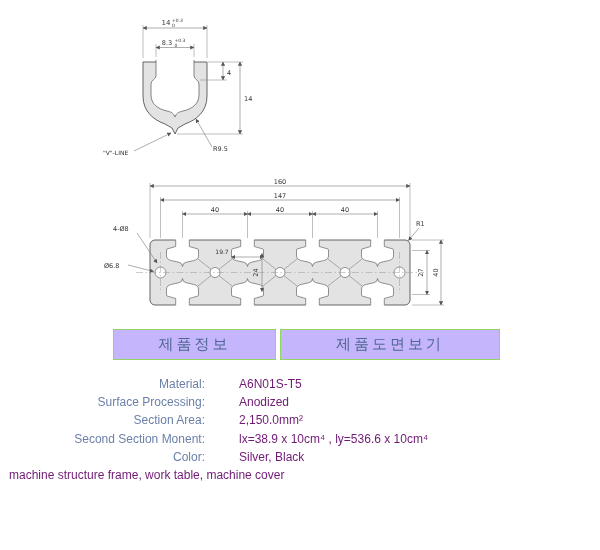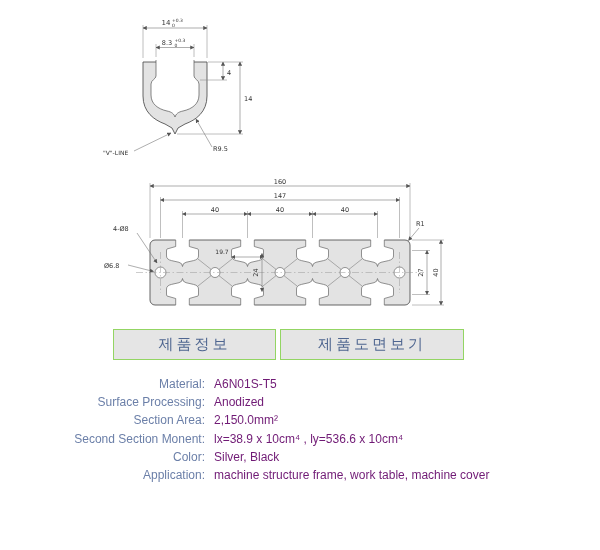--- a/index.html
+++ b/index.html
@@ -9,27 +9,27 @@
   .ext{stroke:#8a8a8a;stroke-width:0.55;}
   .dim{stroke:#777;stroke-width:0.6;fill:none;}
   .lead{stroke:#777;stroke-width:0.6;fill:none;}
   .shape{fill:#e3e3e3;stroke:#555;stroke-width:0.9;}
   .cav{fill:#fff;}
   .cavline{fill:none;stroke:#555;stroke-width:0.7;}
   .cl{stroke:#999;stroke-width:0.5;stroke-dasharray:7 2.5 1.5 2.5;}
   .web{stroke:#7d7d7d;stroke-width:0.6;}
   .hole{fill:#fff;stroke:#666;stroke-width:0.7;}
   .tabs{position:absolute;top:329px;left:0;width:600px;height:31px;}
-  .tab{position:absolute;top:0;height:31px;background:#e5e5e5;border:1px solid #93d563;
+  .tab{position:absolute;top:0;height:31px;background:#c4b5fd;border:1px solid #93d563;
        display:flex;align-items:center;justify-content:center;box-sizing:border-box;
        font-size:15px;letter-spacing:3px;color:#4f6690;cursor:pointer;}
   .tab-info{left:113px;width:163px;}
-  .tab-draw{left:280px;width:184px;}
+  .tab-draw{left:280px;width:220px;}
   .specs{position:absolute;top:375px;left:0;width:600px;}
-  .spec-row{display:flex;align-items:center;height:18.2px;font-size:12px;}
+  .spec-row{display:flex;align-items:center;height:18.2px;font-size:12px;gap:25px;}
   .spec-label{width:205px;text-align:right;color:#6b7fa8;flex:none;}
   .spec-value{padding-left:9px;color:#701a75;white-space:nowrap;}
 </style>
 </head>
 <body>
 
 <div class="drawing-wrap">
 <svg width="600" height="325" viewBox="0 0 600 325">
   <defs>
     <marker id="arr" viewBox="0 0 10 10" refX="9" refY="5" markerWidth="7" markerHeight="7" orient="auto-start-reverse">
@@ -175,16 +175,15 @@
   </div>
   <div class="spec-row">
     <div class="spec-label">Second Section Monent:</div>
     <div class="spec-value">lx=38.9 x 10cm⁴ , ly=536.6 x 10cm⁴</div>
   </div>
   <div class="spec-row">
     <div class="spec-label">Color:</div>
     <div class="spec-value">Silver, Black</div>
   </div>
   <div class="spec-row">
-    <div class="spec-label">Application:</div>
     <div class="spec-value">machine structure frame, work table, machine cover</div>
   </div>
 </div>
 
 </body></html>

